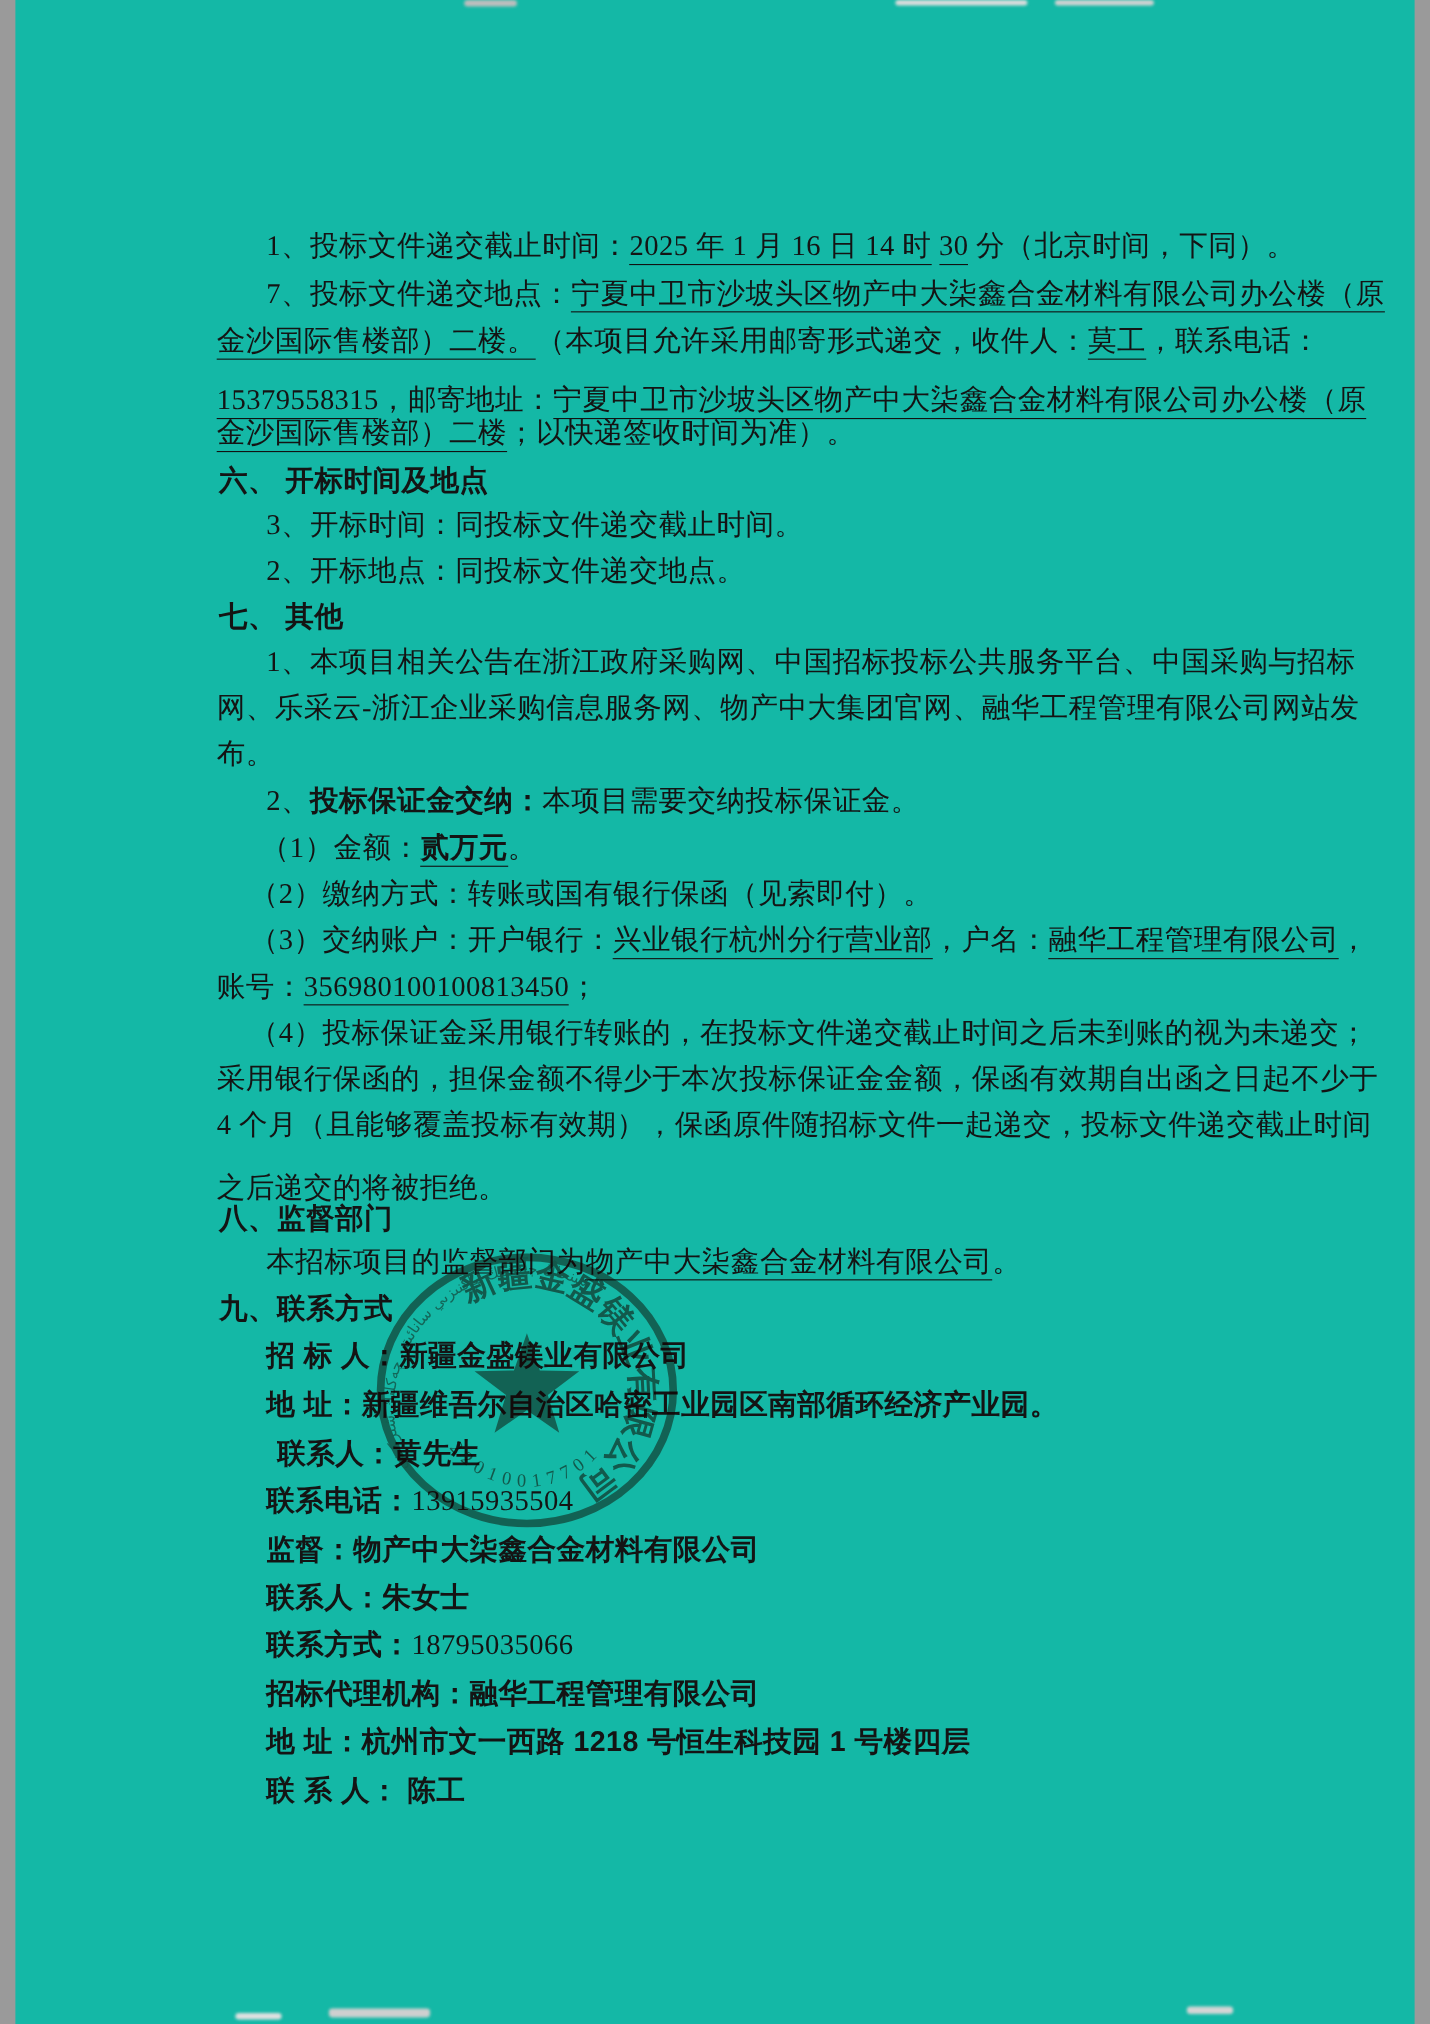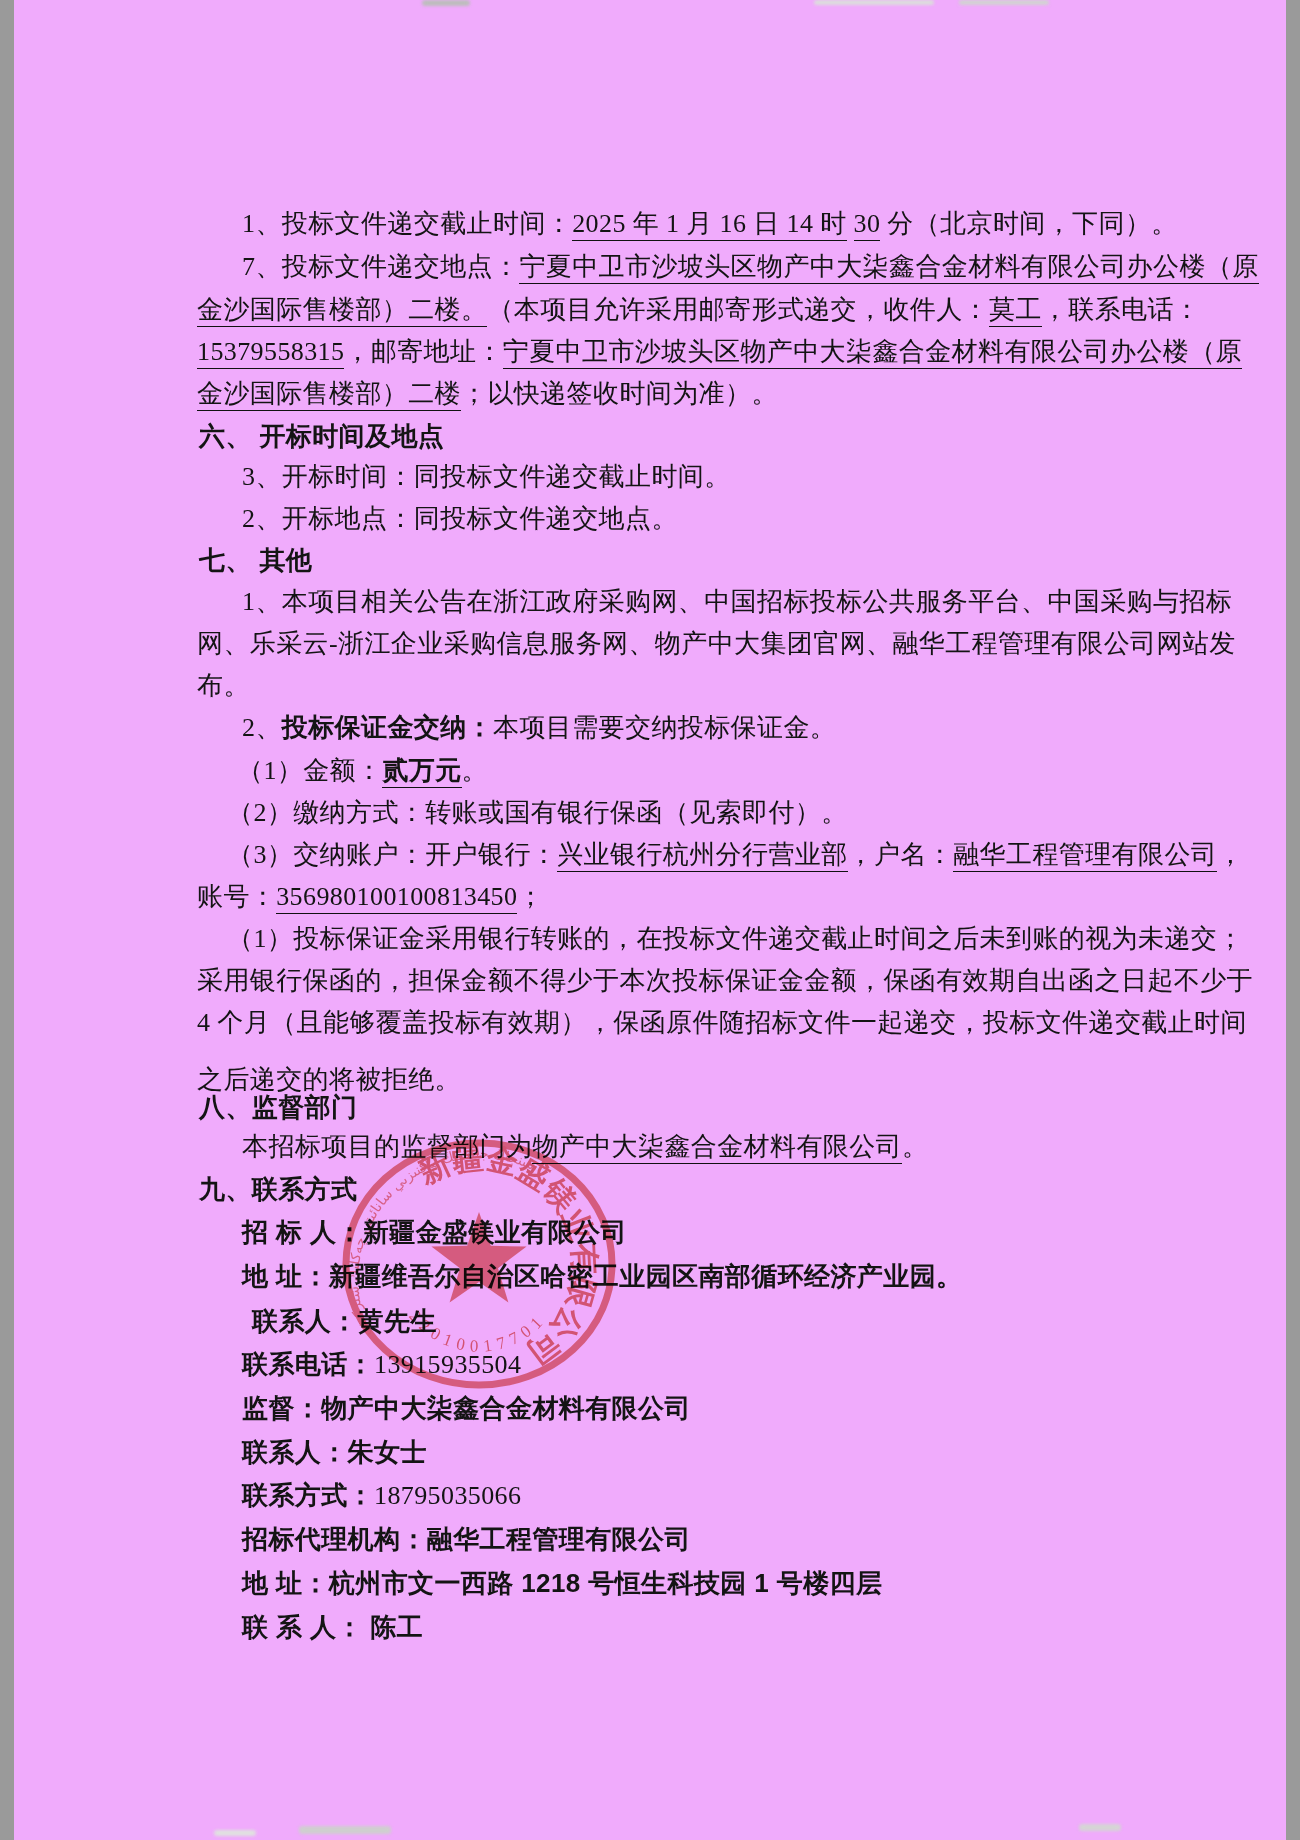--- a/index.html
+++ b/index.html
@@ -1,20 +1,20 @@
 <!DOCTYPE html>
 <html><head>
 <meta charset="utf-8">
 <title>Document</title>
 <style>
   html,body{margin:0;padding:0;background:#9a9a9a;}
   .page{
     position:relative;
     width:1272px;height:1840px;
-    background:#f0abfc;
+    background:#14b8a6;
     margin:0 auto;
     overflow:hidden;
     font-family:"Liberation Serif","DejaVu Serif",serif;
   }
   .line{
     position:absolute;
     white-space:nowrap;
     font-size:26px;
     line-height:34px;
     color:#141414;
@@ -49,35 +49,35 @@
 </style>
 </head>
 <body>
 
 <div class="page">
 
   <div id="doc">
       <div class="line" style="left: 228px; top: 207px;"><span class="seg">1、投标文件递交截止时间：</span><span class="seg u">2025 年 1 月 16 日 14 时</span><span class="seg"> </span><span class="seg u">30</span><span class="seg"> 分（北京时间，下同）。</span></div>
       <div class="line" style="left: 228px; top: 250px;"><span class="seg">7、投标文件递交地点：</span><span class="seg u">宁夏中卫市沙坡头区物产中大柒鑫合金材料有限公司办公楼（原</span></div>
       <div class="line" style="left: 183px; top: 293px;"><span class="seg u">金沙国际售楼部）二楼。</span><span class="seg">（本项目允许采用邮寄形式递交，收件人：</span><span class="seg u">莫工</span><span class="seg">，联系电话：</span></div>
-      <div class="line" style="left: 183px; top: 335px;"><span class="seg u">15379558315</span><span class="seg">，邮寄地址：</span><span class="seg u">宁夏中卫市沙坡头区物产中大柒鑫合金材料有限公司办公楼（原</span></div>
+      <div class="line" style="left: 183px; top: 347px;"><span class="seg u">15379558315</span><span class="seg">，邮寄地址：</span><span class="seg u">宁夏中卫市沙坡头区物产中大柒鑫合金材料有限公司办公楼（原</span></div>
       <div class="line" style="left: 183px; top: 377px;"><span class="seg u">金沙国际售楼部）二楼</span><span class="seg">；以快递签收时间为准）。</span></div>
       <div class="line" style="left: 185px; top: 419px;"><span class="seg h">六、 开标时间及地点</span></div>
       <div class="line" style="left: 228px; top: 460px;"><span class="seg">3、开标时间：同投标文件递交截止时间。</span></div>
       <div class="line" style="left: 228px; top: 502px;"><span class="seg">2、开标地点：同投标文件递交地点。</span></div>
       <div class="line" style="left: 185px; top: 543px;"><span class="seg h">七、 其他</span></div>
       <div class="line" style="left: 228px; top: 585px;"><span class="seg">1、本项目相关公告在浙江政府采购网、中国招标投标公共服务平台、中国采购与招标</span></div>
       <div class="line" style="left: 183px; top: 627px;"><span class="seg">网、乐采云-浙江企业采购信息服务网、物产中大集团官网、融华工程管理有限公司网站发</span></div>
       <div class="line" style="left: 183px; top: 669px;"><span class="seg">布。</span></div>
       <div class="line" style="left: 228px; top: 710px;"><span class="seg">2、</span><span class="seg h">投标保证金交纳：</span><span class="seg">本项目需要交纳投标保证金。</span></div>
       <div class="line" style="left: 223px; top: 753px;"><span class="seg">（1）金额：</span><span class="seg u h">贰万元</span><span class="seg">。</span></div>
       <div class="line" style="left: 213px; top: 796px;"><span class="seg">（2）缴纳方式：转账或国有银行保函（见索即付）。</span></div>
       <div class="line" style="left: 213px; top: 838px;"><span class="seg">（3）交纳账户：开户银行：</span><span class="seg u">兴业银行杭州分行营业部</span><span class="seg">，户名：</span><span class="seg u">融华工程管理有限公司</span><span class="seg">，</span></div>
       <div class="line" style="left: 183px; top: 880px;"><span class="seg">账号：</span><span class="seg u">356980100100813450</span><span class="seg">；</span></div>
-      <div class="line" style="left: 213px; top: 922px;"><span class="seg">（1）投标保证金采用银行转账的，在投标文件递交截止时间之后未到账的视为未递交；</span></div>
+      <div class="line" style="left: 213px; top: 922px;"><span class="seg">（4）投标保证金采用银行转账的，在投标文件递交截止时间之后未到账的视为未递交；</span></div>
       <div class="line" style="left: 183px; top: 964px;"><span class="seg">采用银行保函的，担保金额不得少于本次投标保证金金额，保函有效期自出函之日起不少于</span></div>
       <div class="line" style="left: 183px; top: 1006px;"><span class="seg">4 个月（且能够覆盖投标有效期），保函原件随招标文件一起递交，投标文件递交截止时间</span></div>
       <div class="line" style="left: 183px; top: 1048px; margin-top: 15px;"><span class="seg">之后递交的将被拒绝。</span></div>
       <div class="line" style="left: 185px; top: 1090px;"><span class="seg h">八、监督部门</span></div>
       <div class="line" style="left: 228px; top: 1130px;"><span class="seg">本招标项目的监督部门为</span><span class="seg u">物产中大柒鑫合金材料有限公司</span><span class="seg">。</span></div>
       <div class="line" style="left: 185px; top: 1172px;"><span class="seg h">九、联系方式</span></div>
       <div class="line" style="left: 228px; top: 1215px;"><span class="seg h">招 标 人：</span><span class="seg h">新疆金盛镁业有限公司</span></div>
       <div class="line" style="left: 228px; top: 1259px;"><span class="seg h">地 址：</span><span class="seg h">新疆维吾尔自治区哈密工业园区南部循环经济产业园。</span></div>
       <div class="line" style="left: 228px; top: 1304px; margin-left: 10px;"><span class="seg h">联系人：</span><span class="seg h">黄先生</span></div>
       <div class="line" style="left: 228px; top: 1347px;"><span class="seg h">联系电话：</span><span class="seg n">13915935504</span></div>

